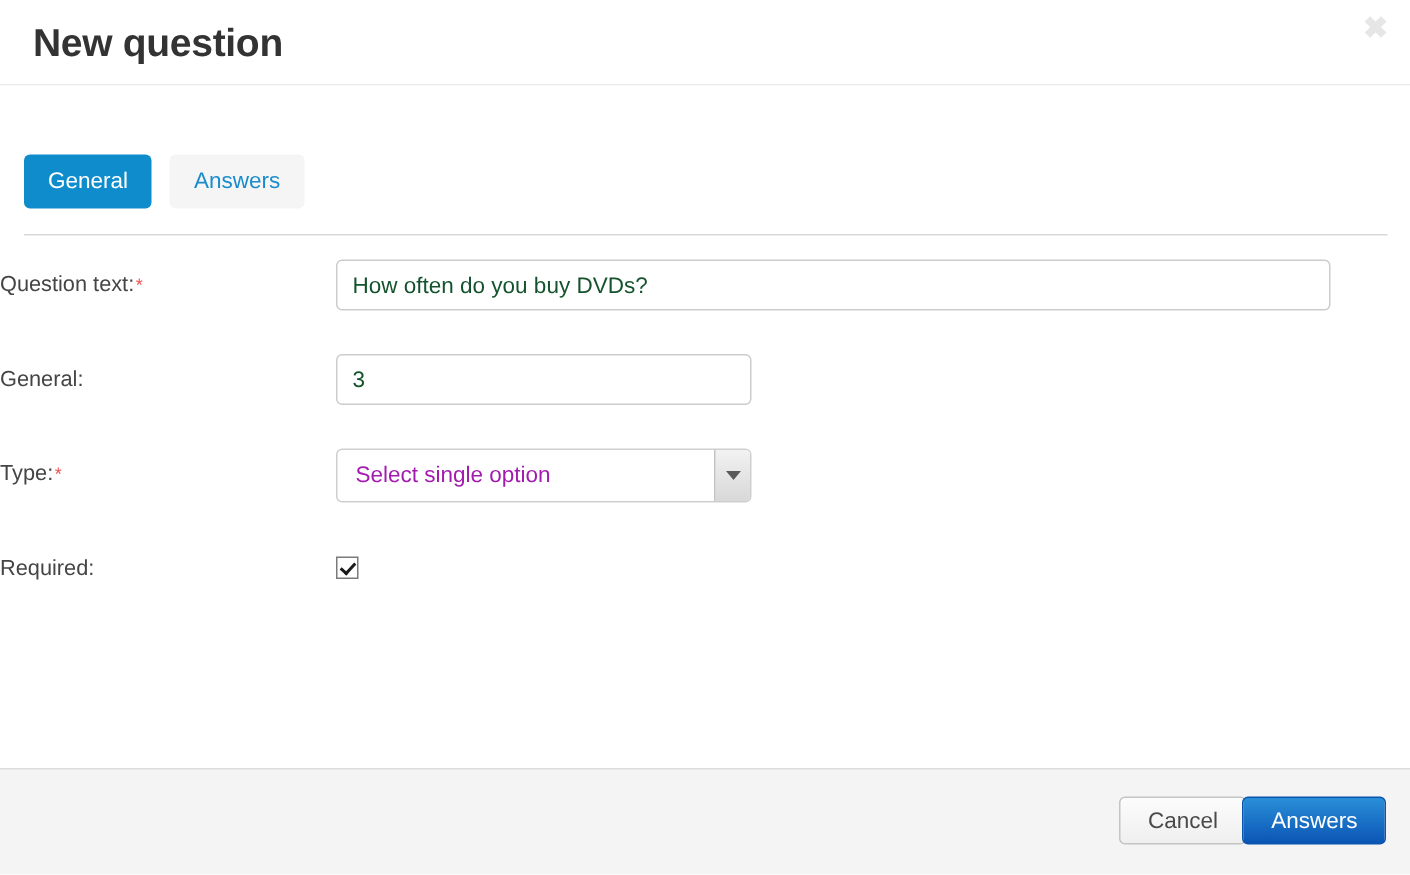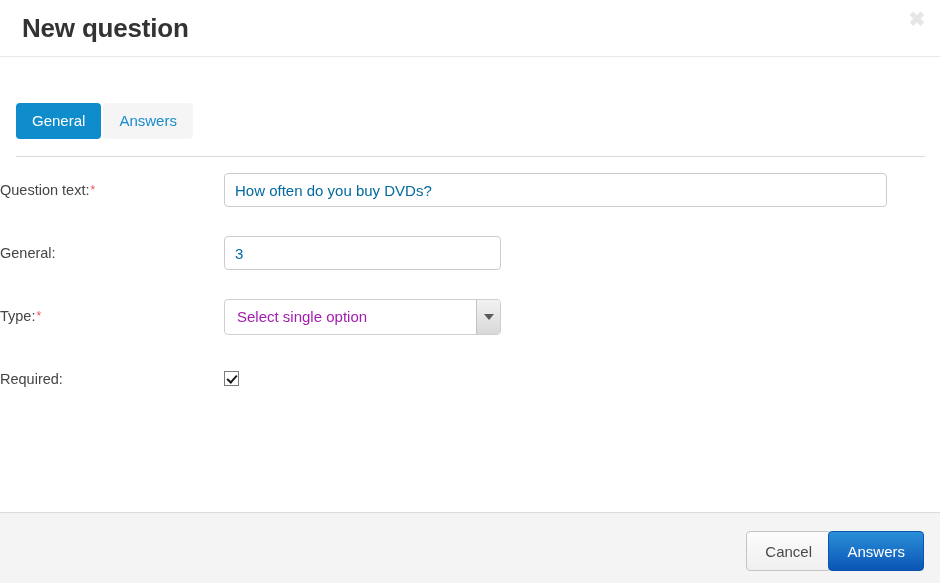--- a/index.html
+++ b/index.html
@@ -68,21 +68,21 @@
     position: relative;
     flex: 1 1 auto;
     background: #ffffff;
   }
 
   .tabs {
     position: absolute;
     left: 16px;
     top: 46px;
     display: flex;
-    gap: 2px;
+    gap: 12px;
   }
   .tab {
     border: none;
     border-radius: 4px;
     padding: 0 16px;
     height: 36px;
     line-height: 36px;
     font-size: 15px;
     font-family: "Liberation Sans", sans-serif;
     cursor: pointer;
@@ -141,21 +141,21 @@
     position: relative;
   }
 
   input.text-input {
     height: 34px;
     border: 1px solid #cccccc;
     border-radius: 4px;
     padding: 0 10px;
     font-size: 15px;
     font-family: "Liberation Sans", sans-serif;
-    color: #0369a1;
+    color: #14532d;
     background: #ffffff;
     outline: none;
   }
   input.text-input::placeholder { color: #999; }
   #question-text-input { width: 663px; }
   #position-input { width: 277px; }
 
   
   .select-shell {
     position: relative;
@@ -221,21 +221,21 @@
   
   .modal-footer {
     flex: 0 0 auto;
     height: 71px;
     background: #f4f4f4;
     border-top: 1px solid #dcdcdc;
     position: relative;
   }
   .btn {
     position: absolute;
-    height: 40px;
+    height: 32px;
     border-radius: 4px;
     font-size: 15px;
     font-family: "Liberation Sans", sans-serif;
     cursor: pointer;
     padding: 0 18px;
   }
   #cancel-button {
     top: 18px;
     right: 109px;
     background: linear-gradient(#fcfcfc, #efefef);

